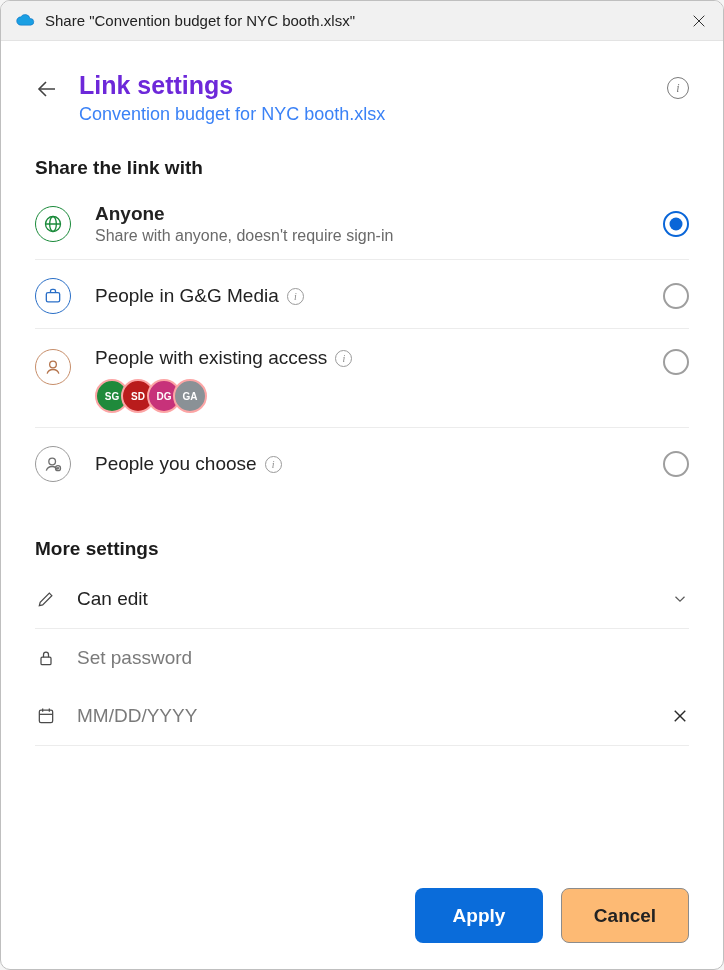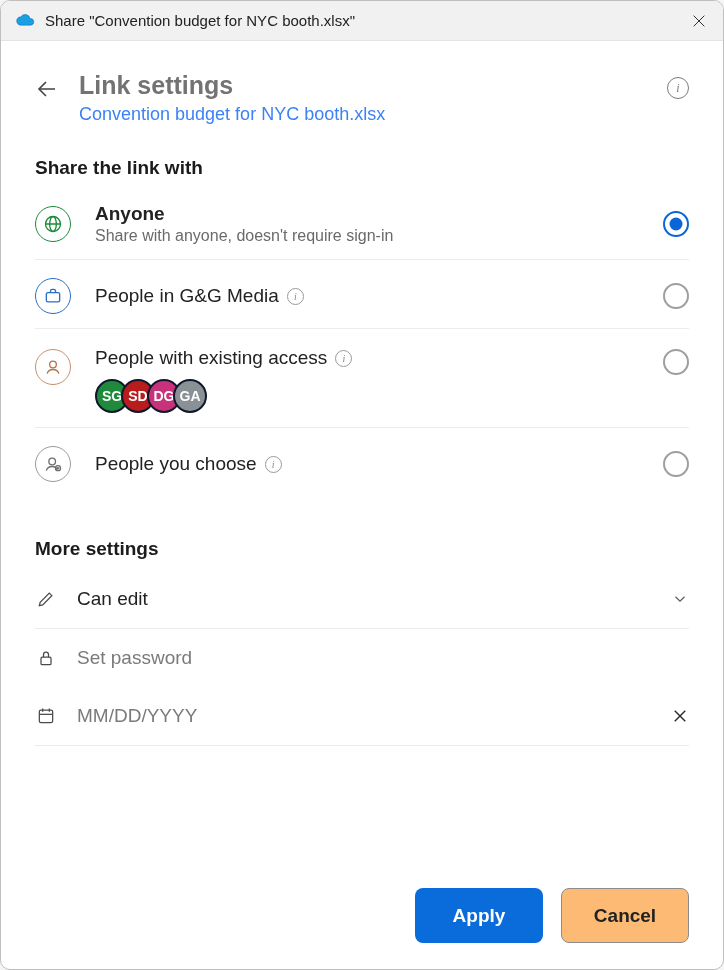--- a/index.html
+++ b/index.html
@@ -16,21 +16,21 @@
   .titlebar-text { font-size: 15px; color: #222; flex: 1; }
   .close-x { width: 28px; height: 28px; display: flex; align-items: center; justify-content: center; cursor: pointer; }
   .close-x svg { width: 16px; height: 16px; stroke: #222; stroke-width: 1.4; }
 
   .body { flex: 1; padding: 24px 34px 26px 34px; display: flex; flex-direction: column; }
 
   .header-row { display: flex; align-items: flex-start; gap: 20px; margin-bottom: 32px; margin-top: 6px; }
   .back-arrow { width: 24px; height: 24px; margin-top: 6px; cursor: pointer; color: #424242; }
   .back-arrow svg { width: 24px; height: 24px; stroke: #424242; stroke-width: 1.6; fill: none; }
   .header-texts { flex: 1; }
-  .h-title { font-size: 25px; font-weight: 700; color: #737373; margin-bottom: 4px; }
+  .h-title { font-size: 25px; font-weight: 700; color: #6d28d9; margin-bottom: 4px; }
   .h-sub { font-size: 18px; color: #3b82f6; }
   .info-circle { width: 22px; height: 22px; border: 1.3px solid #7a7a7a; border-radius: 50%; display: flex; align-items: center; justify-content: center; color: #7a7a7a; font-size: 12px; font-style: italic; font-family: Georgia, serif; margin-top: 6px; cursor: pointer; }
   .info-small { width: 17px; height: 17px; border: 1.2px solid #9a9a9a; border-radius: 50%; display: inline-flex; align-items: center; justify-content: center; color: #8a8a8a; font-size: 10px; font-style: italic; font-family: Georgia, serif; margin-left: 8px; vertical-align: middle; }
 
   .section-title { font-size: 19px; font-weight: 700; color: #1b1b1b; margin-bottom: 10px; }
 
   .opt-list {}
   .opt-row { display: flex; align-items: center; padding: 18px 0 14px 0; border-bottom: 1px solid #ececec; cursor: pointer; }
   .opt-row.first { border-top: none; padding-top: 14px; }
   .opt-row.last { border-bottom: none; }
@@ -42,21 +42,21 @@
   .opt-icon svg { width: 20px; height: 20px; fill: none; stroke: currentColor; stroke-width: 1.6; }
   .opt-texts { flex: 1; }
   .opt-title { font-size: 19px; color: #222; display: flex; align-items: center; }
   .opt-title.bold { font-weight: 700; }
   .opt-desc { font-size: 16px; color: #6a6a6a; margin-top: 2px; }
   .radio { width: 26px; height: 26px; border-radius: 50%; border: 2px solid #9e9e9e; flex-shrink: 0; position: relative; }
   .radio.checked { border-color: #0a66d8; border-width: 2.5px; }
   .radio.checked::after { content: ""; position: absolute; left: 50%; top: 50%; transform: translate(-50%,-50%); width: 13px; height: 13px; background: #0a66d8; border-radius: 50%; }
 
   .avatars { display: flex; margin-top: 10px; }
-  .avatar { width: 34px; height: 34px; border-radius: 50%; border: 2px solid #0f172a; color: #fff; font-size: 14px; font-weight: 600; display: flex; align-items: center; justify-content: center; margin-left: -8px; }
+  .avatar { width: 34px; height: 34px; border-radius: 50%; border: 2px solid #fca5a5; color: #fff; font-size: 10px; font-weight: 600; display: flex; align-items: center; justify-content: center; margin-left: -8px; }
   .avatar:first-child { margin-left: 0; }
 
   .more-settings { margin-top: 42px; }
   .set-row { display: flex; align-items: center; padding: 18px 0; border-bottom: 1px solid #ececec; }
   .set-row.last { border-bottom: none; }
   .set-icon { width: 22px; display: flex; align-items: center; justify-content: center; margin-right: 20px; color: #4a4a4a; }
   .set-icon svg { width: 20px; height: 20px; fill: none; stroke: #4a4a4a; stroke-width: 1.5; }
   .set-field { flex: 1; font-size: 19px; border: none; outline: none; background: transparent; color: #222; }
   .set-field::placeholder { color: #7a7a7a; }
   .set-label-static { flex: 1; font-size: 19px; color: #222; }

